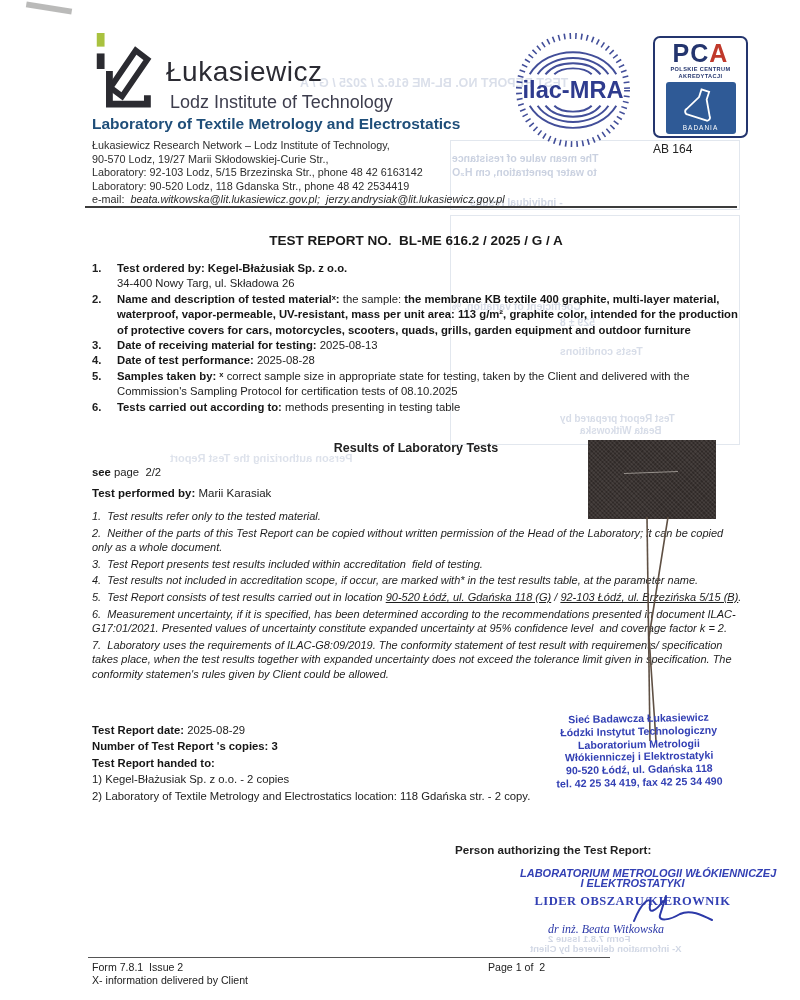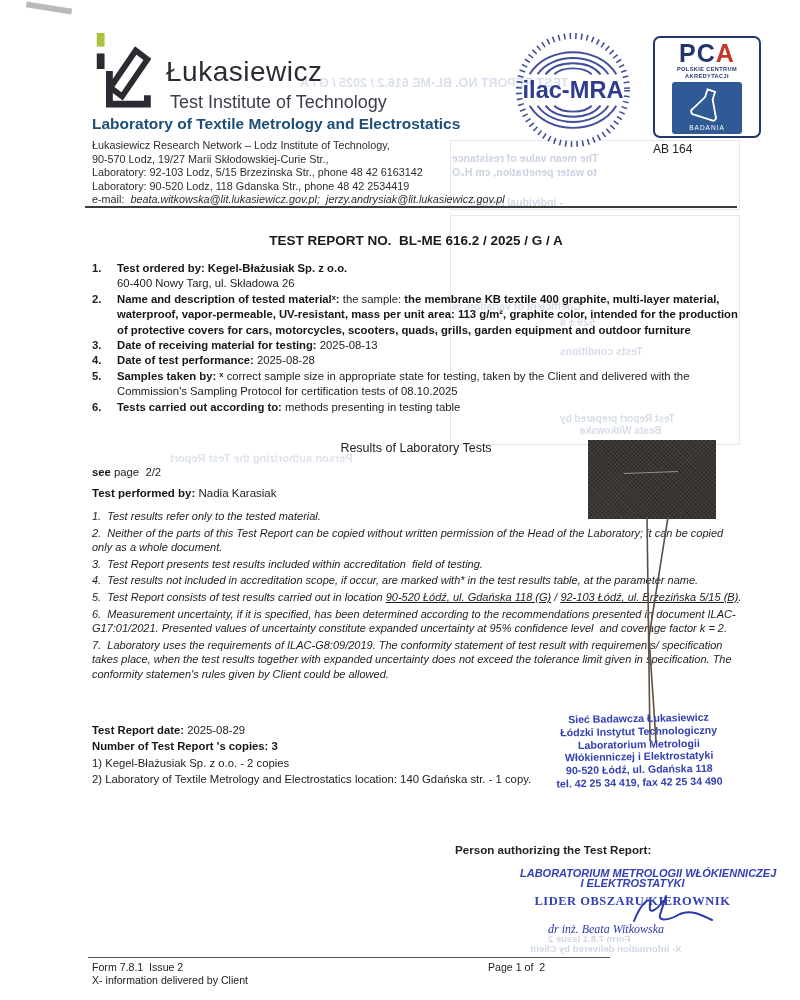--- a/index.html
+++ b/index.html
@@ -13,21 +13,21 @@
   
   .bleed-box{position:absolute;border:1px solid rgba(160,176,198,.30);z-index:0;}
   .ghost{position:absolute;transform:scaleX(-1);color:rgba(98,120,165,.42);z-index:0;
          font-weight:bold;white-space:nowrap;filter:blur(.3px);}
 
   
   .logo-svg{position:absolute;left:88px;top:28px;z-index:1;}
   .brand{position:absolute;left:166px;top:56px;font-size:28px;font-weight:normal;color:#2b2b33;letter-spacing:.5px;z-index:1;}
   .brand-sub{position:absolute;left:170px;top:92px;font-size:18px;color:#3d3d4d;z-index:1;}
   .ilac{position:absolute;left:514px;top:31px;z-index:1;}
-  .pca-box{position:absolute;left:653px;top:36px;width:108px;height:102px;background:#fff;border:2px solid #24356e;
+  .pca-box{position:absolute;left:653px;top:36px;width:95px;height:102px;background:#fff;border:2px solid #24356e;
            border-radius:7px;text-align:center;z-index:1;box-sizing:border-box;padding-top:3px;}
   .pca-word{font-size:25px;font-weight:bold;color:#24356e;letter-spacing:1px;line-height:25px;font-family:"Liberation Sans",sans-serif;}
   .pca-word .red{color:#c0392b;}
   .pca-sub{font-size:5.6px;font-weight:bold;color:#24356e;line-height:6.5px;letter-spacing:.4px;}
   .pca-blue{margin:3px auto 0;width:70px;height:52px;background:#2f5a96;border-radius:3px;position:relative;}
   .pca-badania{position:absolute;bottom:3px;width:100%;text-align:center;font-size:6.5px;color:#fff;letter-spacing:1px;}
   .ab164{position:absolute;left:653px;top:142px;width:88px;text-align:left;font-size:12px;color:#222;z-index:1;}
 
   .lab-title{position:absolute;left:92px;top:115px;font-size:15.5px;font-weight:bold;color:#1f4e79;z-index:1;}
   .addr{position:absolute;left:92px;top:139px;font-size:10.8px;line-height:13.6px;color:#2d2d2d;z-index:1;}
@@ -35,21 +35,21 @@
   .head-rule{position:absolute;left:85px;top:206px;width:652px;height:2px;background:#3c3c3c;z-index:1;}
 
   .doc-title{position:absolute;left:92px;top:233px;width:648px;text-align:center;font-size:13.5px;font-weight:bold;color:#1a1a1a;z-index:1;}
 
   .list{position:absolute;left:92px;top:261px;width:650px;font-size:11.3px;line-height:15.4px;z-index:1;}
   .li{display:flex;}
   .li .num{width:25px;font-weight:bold;flex:none;}
   .li .body{flex:1;}
   b,.b{font-weight:bold;color:#161616;}
 
-  .results-head{position:absolute;left:92px;top:441px;width:648px;text-align:center;font-size:12.5px;font-weight:normal;z-index:1;}
+  .results-head{position:absolute;left:92px;top:441px;width:648px;text-align:center;font-size:12.5px;font-weight:bold;z-index:1;}
   .seepage{position:absolute;left:92px;top:466px;font-size:11.3px;z-index:1;}
   .performed{position:absolute;left:92px;top:487px;font-size:11.5px;z-index:1;}
 
   .notes{position:absolute;left:92px;top:509px;width:650px;font-size:11px;line-height:14.6px;font-style:italic;color:#1d1d1d;z-index:1;}
   .notes p{margin:0 0 2px 0;}
   .u{text-decoration:underline;}
 
   
   .fabric{position:absolute;left:588px;top:440px;width:128px;height:79px;background:#3a3331;z-index:2;
           background-image:repeating-linear-gradient(45deg,rgba(255,255,255,.06) 0 1.5px,transparent 1.5px 3px),
@@ -112,21 +112,21 @@
   <div class="ghost pre g10">Form 7.8.1  Issue 2</div>
   <div class="ghost pre g11">X- information delivered by Client</div>
 
   <svg class="logo-svg" width="74" height="84" viewBox="0 0 76 86">
     <line x1="13" y1="5" x2="13" y2="19" stroke="#a9c23f" stroke-width="8"></line>
     <line x1="13" y1="26" x2="13" y2="42" stroke="#2b2b31" stroke-width="8"></line>
     <path d="M23 61 L49 23 L61 32 L35 70 Z" fill="none" stroke="#2b2b31" stroke-width="6" stroke-linejoin="miter"></path>
     <path d="M22 44 L22 78 L61 78 L61 69" fill="none" stroke="#2b2b31" stroke-width="7"></path>
   </svg>
   <div class="brand">Łukasiewicz</div>
-  <div class="brand-sub">Test Institute of Technology</div>
+  <div class="brand-sub">Lodz Institute of Technology</div>
 
   <svg class="ilac" width="118" height="118" viewBox="0 0 120 120">
     <g stroke="#2e3b8e" fill="none" opacity="0.9">
       <circle cx="60" cy="60" r="55" stroke-width="6" stroke-dasharray="1.6 4.2"></circle>
       <path d="M16 44 C 34 14, 86 14, 104 44" stroke-width="2"></path>
       <path d="M24 44 C 39 22, 81 22, 96 44" stroke-width="2"></path>
       <path d="M32 44 C 44 29, 76 29, 88 44" stroke-width="2"></path>
       <path d="M41 44 C 49 36, 71 36, 79 44" stroke-width="2"></path>
       <path d="M16 76 C 34 106, 86 106, 104 76" stroke-width="2"></path>
       <path d="M24 76 C 39 98, 81 98, 96 76" stroke-width="2"></path>
@@ -162,21 +162,21 @@
     <div><span class="pre">e-mail:  </span><span class="em pre">beata.witkowska@lit.lukasiewicz.gov.pl;  jerzy.andrysiak@lit.lukasiewicz.gov.pl</span></div>
   </div>
   <div class="head-rule"></div>
 
   <div class="doc-title pre">TEST REPORT NO.  BL-ME 616.2 / 2025 / G / A</div>
 
   <div class="list">
     <div class="li">
       <span class="num">1.</span>
       <span class="body"><b class="pre">Test ordered by: Kegel-Błażusiak Sp. z o.o.</b><br>
-        <span class="pre">60-400 Nowy Targ, ul. Składowa 26</span></span>
+        <span class="pre">34-400 Nowy Targ, ul. Składowa 26</span></span>
     </div>
     <div class="li">
       <span class="num">2.</span>
       <span class="body"><b class="pre">Name and description of tested materialˣ:</b><span class="pre"> the sample: </span><b class="pre">the membrane KB textile 400 graphite, multi-layer material, waterproof, vapor-permeable, UV-resistant, mass per unit area: 113 g/m², graphite color, intended for the production of protective covers for cars, motorcycles, scooters, quads, grills, garden equipment and outdoor furniture</b></span>
     </div>
     <div class="li">
       <span class="num">3.</span>
       <span class="body"><b class="pre">Date of receiving material for testing:</b><span class="pre"> 2025-08-13</span></span>
     </div>
     <div class="li">
@@ -188,21 +188,21 @@
       <span class="body"><b class="pre">Samples taken by: ˣ </b><span class="pre">correct sample size in appropriate state for testing, taken by the Client and delivered with the Commission's Sampling Protocol for certification tests of 08.10.2025</span></span>
     </div>
     <div class="li">
       <span class="num">6.</span>
       <span class="body"><b class="pre">Tests carried out according to:</b><span class="pre"> methods presenting in testing table</span></span>
     </div>
   </div>
 
   <div class="results-head">Results of Laboratory Tests</div>
   <div class="seepage"><b>see</b><span class="pre"> page  2/2</span></div>
-  <div class="performed"><b>Test performed by:</b><span class="pre"> Nadia Karasiak</span></div>
+  <div class="performed"><b>Test performed by:</b><span class="pre"> Marii Karasiak</span></div>
 
   <div class="notes">
     <p class="pre">1.  Test results refer only to the tested material.</p>
     <p class="pre">2.  Neither of the parts of this Test Report can be copied without written permission of the Head of the Laboratory; it can be copied only as a whole document.</p>
     <p class="pre">3.  Test Report presents test results included within accreditation  field of testing.</p>
     <p class="pre">4.  Test results not included in accreditation scope, if occur, are marked with* in the test results table, at the parameter name.</p>
     <p><span class="pre">5.  Test Report consists of test results carried out in location </span><span class="u">90-520 Łódź, ul. Gdańska 118 (G)</span><span class="pre"> / </span><span class="u">92-103 Łódź, ul. Brzezińska 5/15 (B)</span><span>.</span></p>
     <p class="pre">6.  Measurement uncertainty, if it is specified, has been determined according to the recommendations presented in document ILAC-G17:01/2021. Presented values of uncertainty constitute expanded uncertainty at 95% confidence level  and coverage factor k = 2.</p>
     <p class="pre">7.  Laboratory uses the requirements of ILAC-G8:09/2019. The conformity statement of test result with requirements/ specification takes place, when the test results together with expanded uncertainty does not exceed the tolerance limit given in specification. The conformity statemen's rules given by Client could be allowed.</p>
   </div>
@@ -211,22 +211,23 @@
       <div class="scratch"></div>
     </div>
   <svg class="threads" width="120" height="228" viewBox="0 0 120 228">
     <path d="M47 2 L50 226" stroke="#5f5044" stroke-width="1.6" fill="none"></path>
     <path d="M68 2 L49 122 L56 226" stroke="#5f5044" stroke-width="1.6" fill="none"></path>
   </svg>
 
   <div class="report-info">
     <div><b>Test Report date:</b><span class="pre"> 2025-08-29</span></div>
     <div><b class="pre">Number of Test Report 's copies: 3</b></div>
+    <div><b>Test Report handed to:</b></div>
     <div class="pre">1) Kegel-Błażusiak Sp. z o.o. - 2 copies</div>
-    <div class="pre">2) Laboratory of Textile Metrology and Electrostatics location: 140 Gdańska str. - 1 copy.</div>
+    <div class="pre">2) Laboratory of Textile Metrology and Electrostatics location: 118 Gdańska str. - 2 copy.</div>
   </div>
 
   <div class="stamp-addr">
     <div>Sieć Badawcza Łukasiewicz</div>
     <div>Łódzki Instytut Technologiczny</div>
     <div>Laboratorium Metrologii</div>
     <div>Włókienniczej i Elektrostatyki</div>
     <div>90-520 Łódź, ul. Gdańska 118</div>
     <div>tel. 42 25 34 419, fax 42 25 34 490</div>
   </div>

